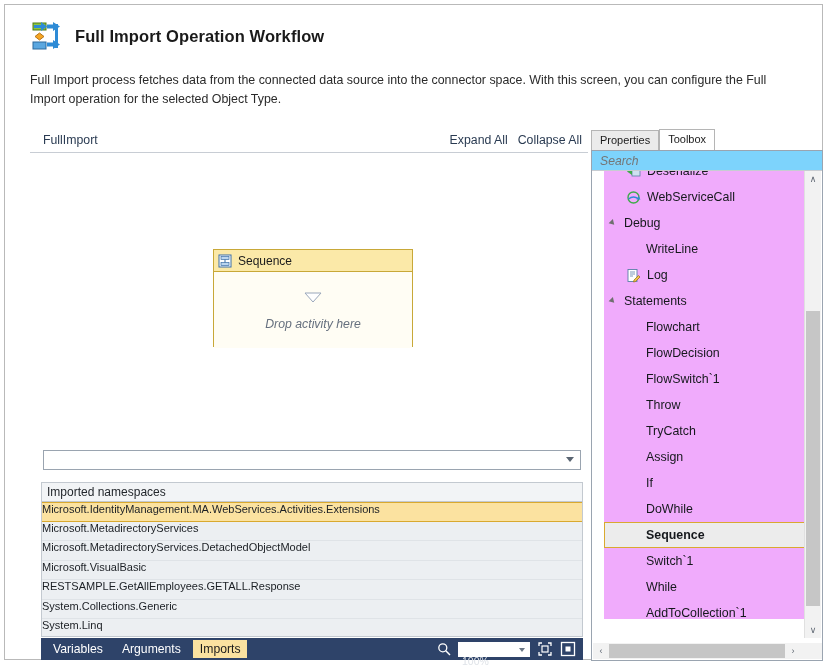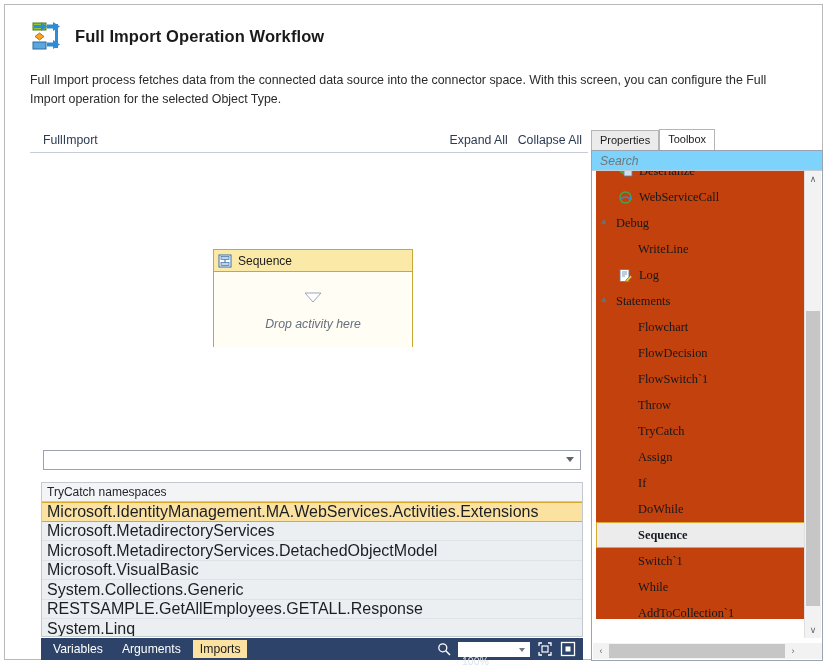--- a/index.html
+++ b/index.html
@@ -100,22 +100,22 @@
   }
   .grid-head {
     height: 18px; background: #f2f4f6;
     border-bottom: 1px solid #c3c9d0;
     font-size: 12px; color: #23272c;
     display: flex; align-items: center; padding-left: 5px;
   }
   .grow {
     height: 19.5px;
     border-bottom: 1px solid #dfe3e7;
-    font-size: 16px; color: #1b1f24;
-    display: flex; align-items: flex-end; padding-left: 5px;
+    font-size: 11px; color: #1b1f24;
+    display: flex; align-items: flex-start; 
     box-sizing: border-box;
     background: #eceff2;
   }
   .grow.sel {
     background: #fbe2a0;
     border-top: 1px solid #d9a92f;
     border-bottom: 1px solid #d9a92f;
   }
 
   
@@ -179,23 +179,23 @@
     display: flex; align-items: center;
     padding-left: 6px; background: #7dd3fc;
   }
   .search input {
     border: 0; outline: 0; width: 200px;
     font-family: "Liberation Sans", sans-serif;
     font-size: 12.2px; font-style: italic; color: #4a4a4a;
     background: transparent;
   }
   .tree {
-    position: absolute; left: 4px; top: 20px;
+    position: absolute; left: 12px; top: 20px;
     width: 213px; height: 448px;
-    overflow: hidden; background: #c2410c; font-family: Liberation Serif, serif;
+    overflow: hidden; background: #f0abfc;
   }
   .tnode {
     height: 26px; display: flex; align-items: center;
     font-size: 12.4px; color: #15181c;
     box-sizing: border-box;
   }
   .tnode.grp { padding-left: 6px; }
   .tnode.leaf { padding-left: 42px; }
   .tnode.leaf.ico { padding-left: 22px; }
   .tnode.sel {
@@ -292,39 +292,39 @@
         <div class="drop-txt">Drop activity here</div>
       </div>
     </div>
   </div>
 
   <div class="combo">
     <div class="combo-arrow"></div>
   </div>
 
   <div class="grid">
-    <div class="grid-head">TryCatch namespaces</div>
+    <div class="grid-head">Imported namespaces</div>
     <div id="ns-rows">
         <div class="grow sel">
           <span>Microsoft.IdentityManagement.MA.WebServices.Activities.Extensions</span>
         </div>
         <div class="grow">
           <span>Microsoft.MetadirectoryServices</span>
         </div>
         <div class="grow">
           <span>Microsoft.MetadirectoryServices.DetachedObjectModel</span>
         </div>
         <div class="grow">
           <span>Microsoft.VisualBasic</span>
         </div>
         <div class="grow">
+          <span>RESTSAMPLE.GetAllEmployees.GETALL.Response</span>
+        </div>
+        <div class="grow">
           <span>System.Collections.Generic</span>
-        </div>
-        <div class="grow">
-          <span>RESTSAMPLE.GetAllEmployees.GETALL.Response</span>
         </div>
         <div class="grow">
           <span>System.Linq</span>
         </div>
       </div>
   </div>
 
   <div class="statusbar">
     <div id="sb-tabs" style="display:flex;align-items:center;">
         <div class="sb-tab">Variables</div>

